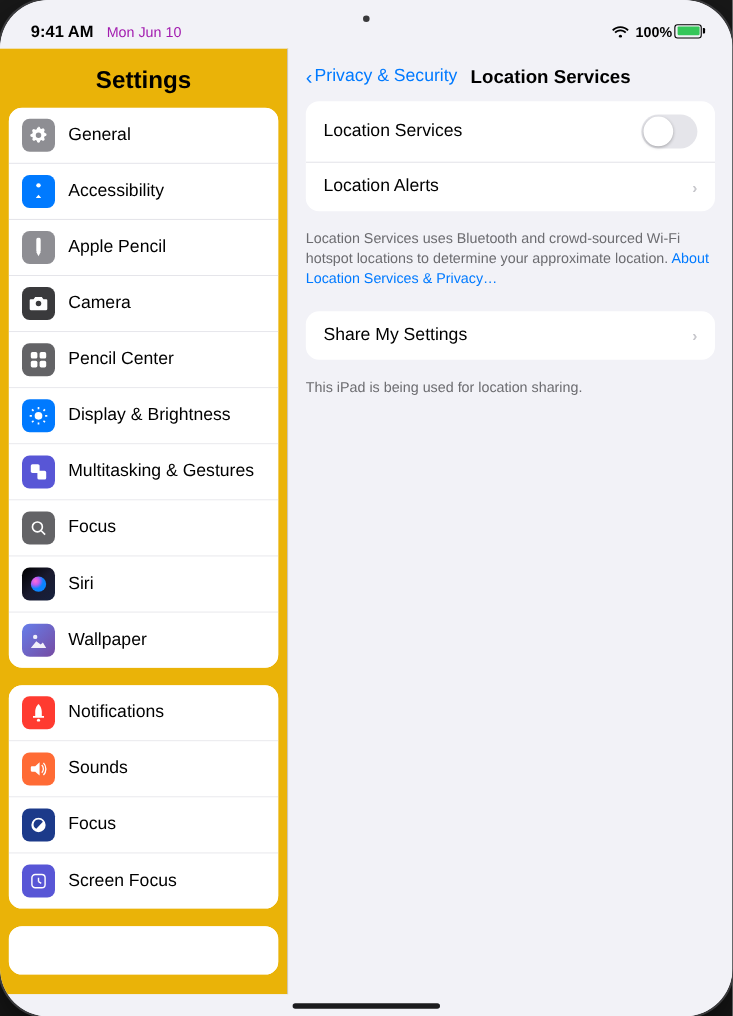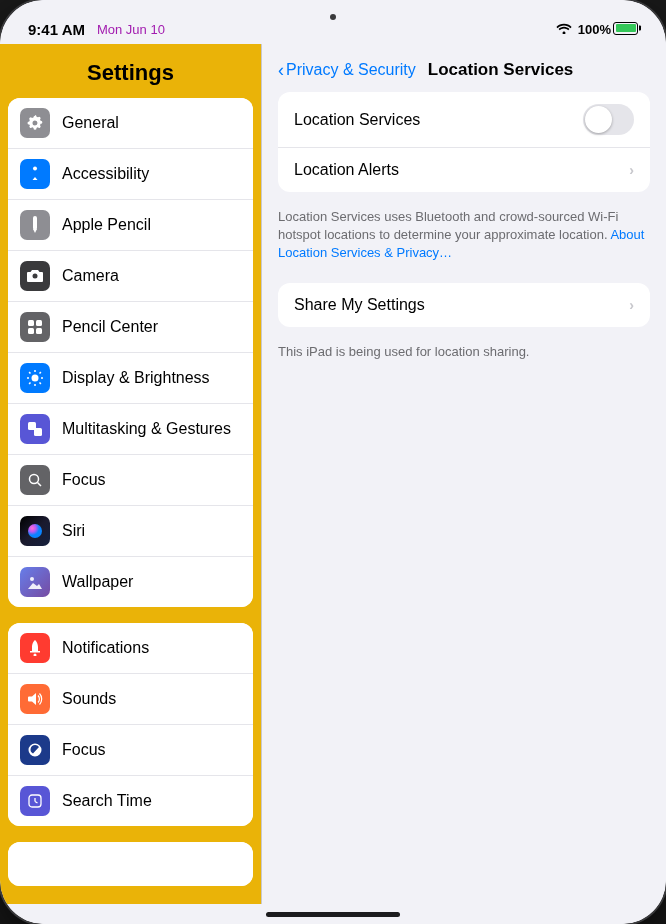--- a/index.html
+++ b/index.html
@@ -517,21 +517,21 @@
             <span class="item-label">Focus</span>
           </div>
           <div class="settings-item">
             <div class="item-icon" style="background:#5856d6">
               <svg width="16" height="16" viewBox="0 0 16 16" fill="none" stroke="white" stroke-width="1.3">
                 <rect x="2" y="2" width="12" height="12" rx="3"></rect>
                 <line x1="8" y1="5" x2="8" y2="8.5"></line>
                 <line x1="8" y1="8.5" x2="10.5" y2="10"></line>
               </svg>
             </div>
-            <span class="item-label">Search Time</span>
+            <span class="item-label">Screen Focus</span>
           </div>
         </div>
 
         <div class="sidebar-separator"></div>
 
         <div class="settings-group">
           <div class="settings-item">
             
             
           </div>

